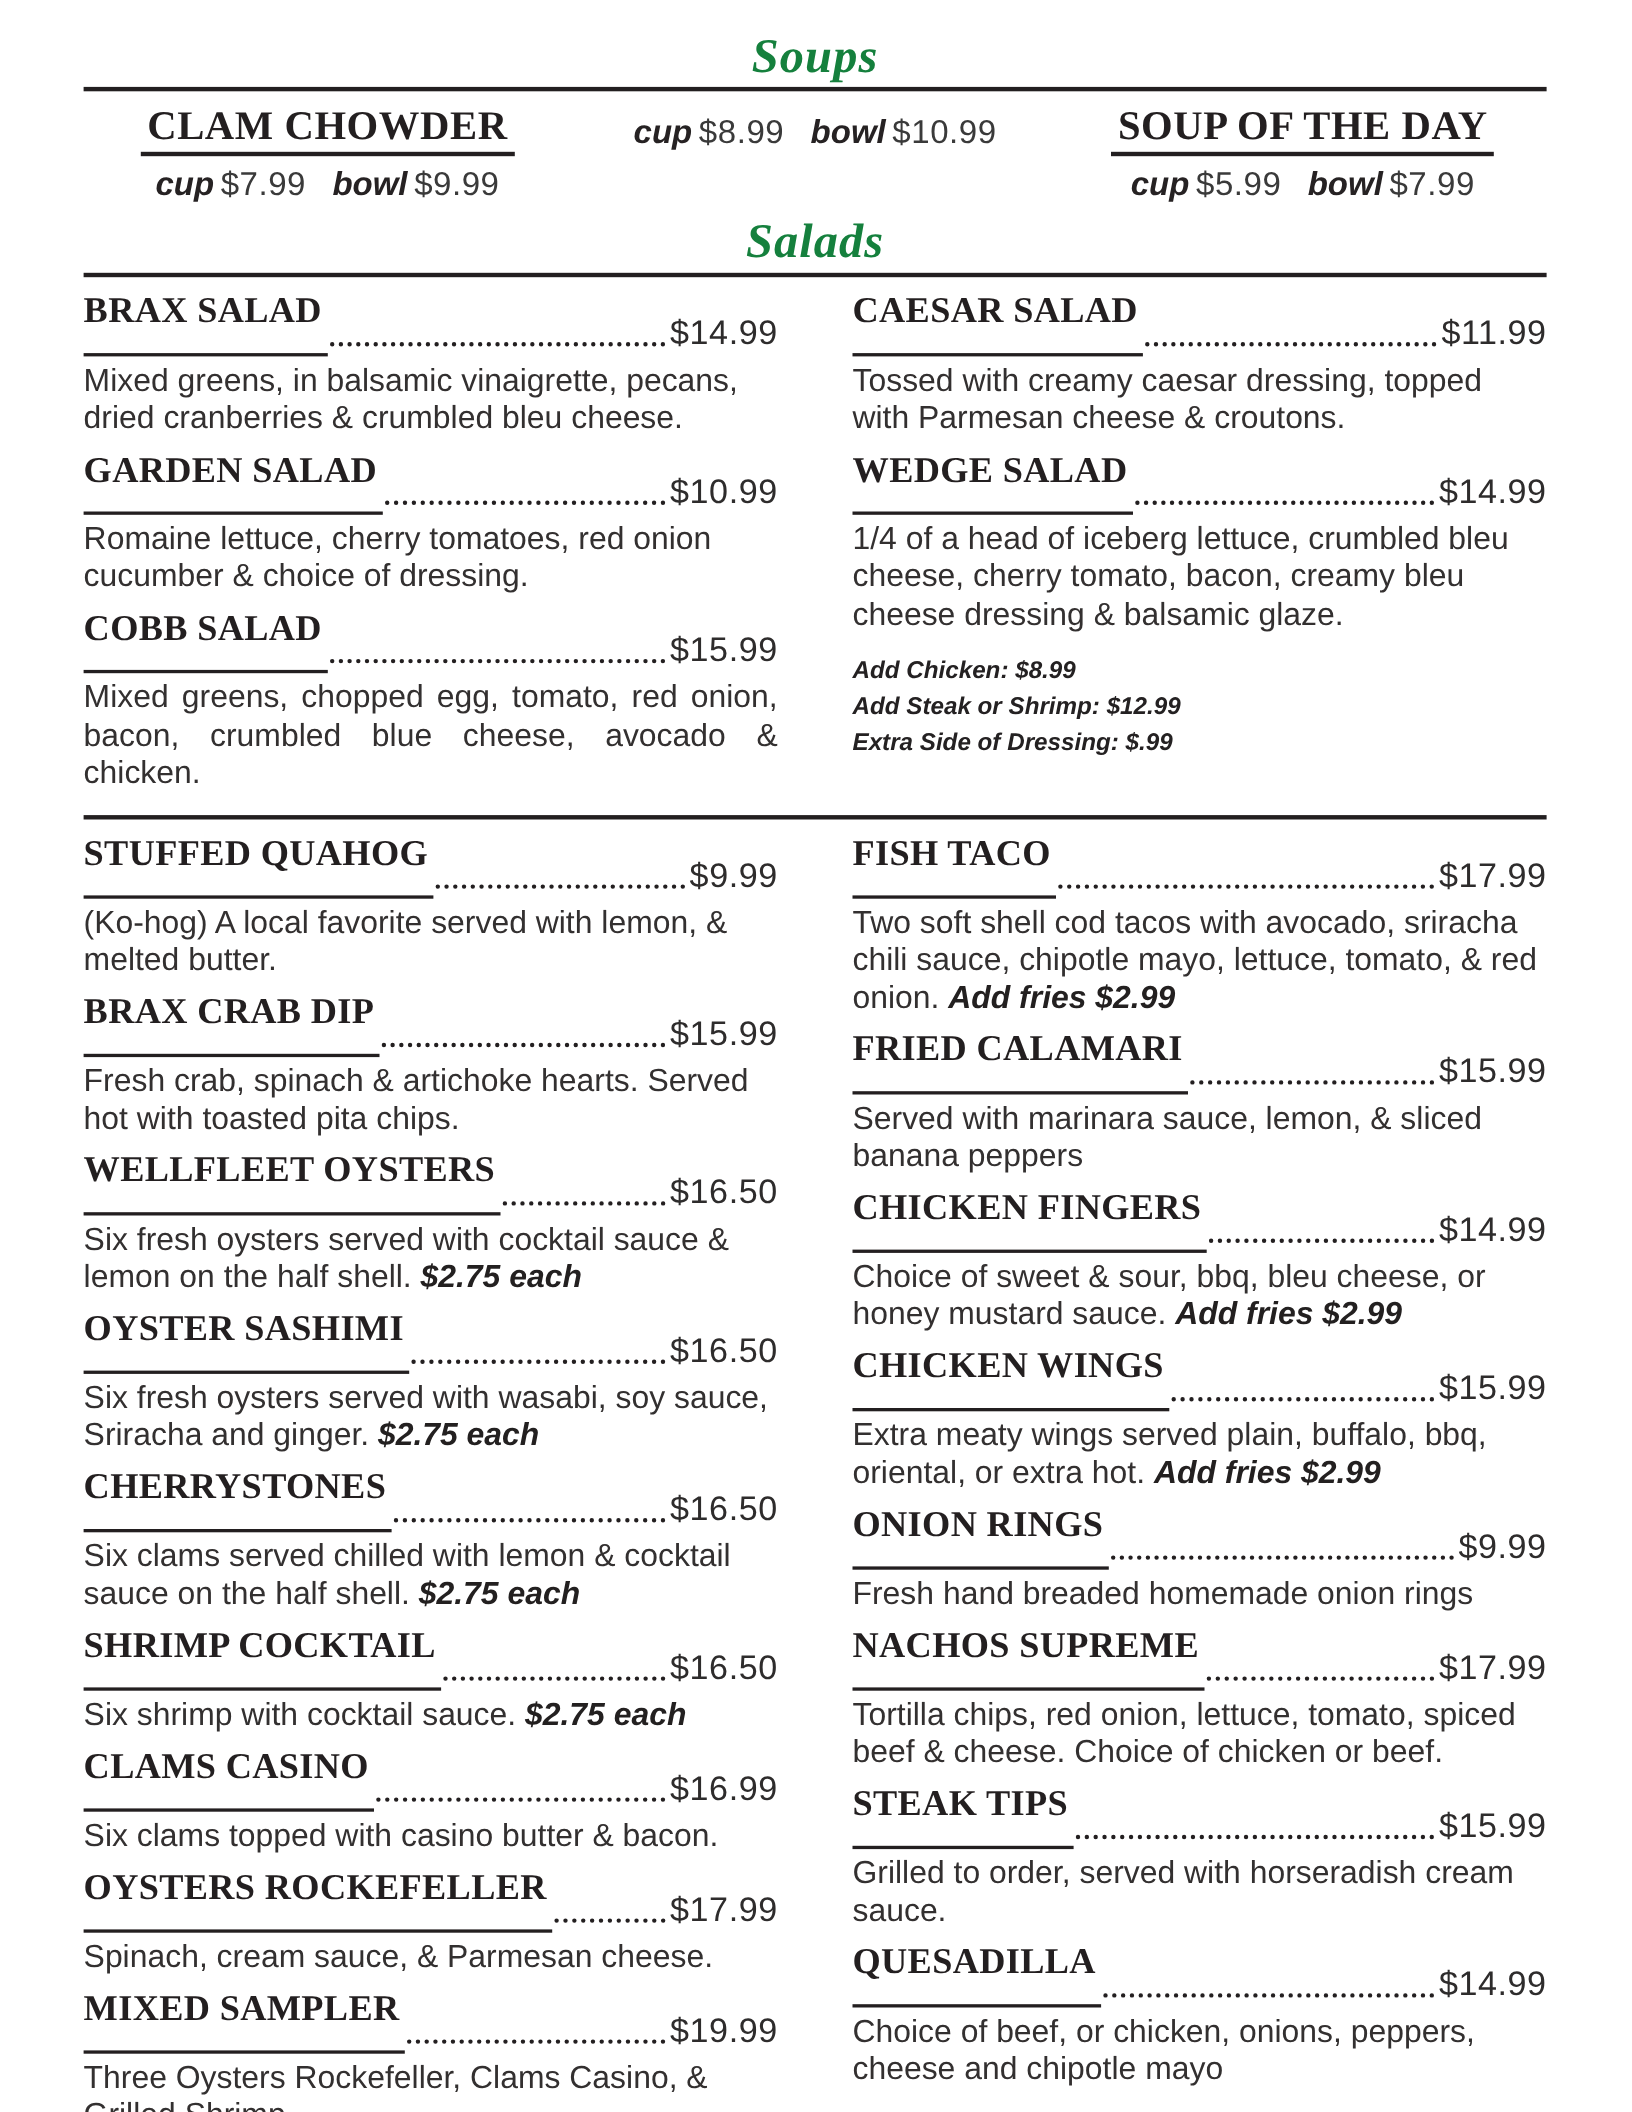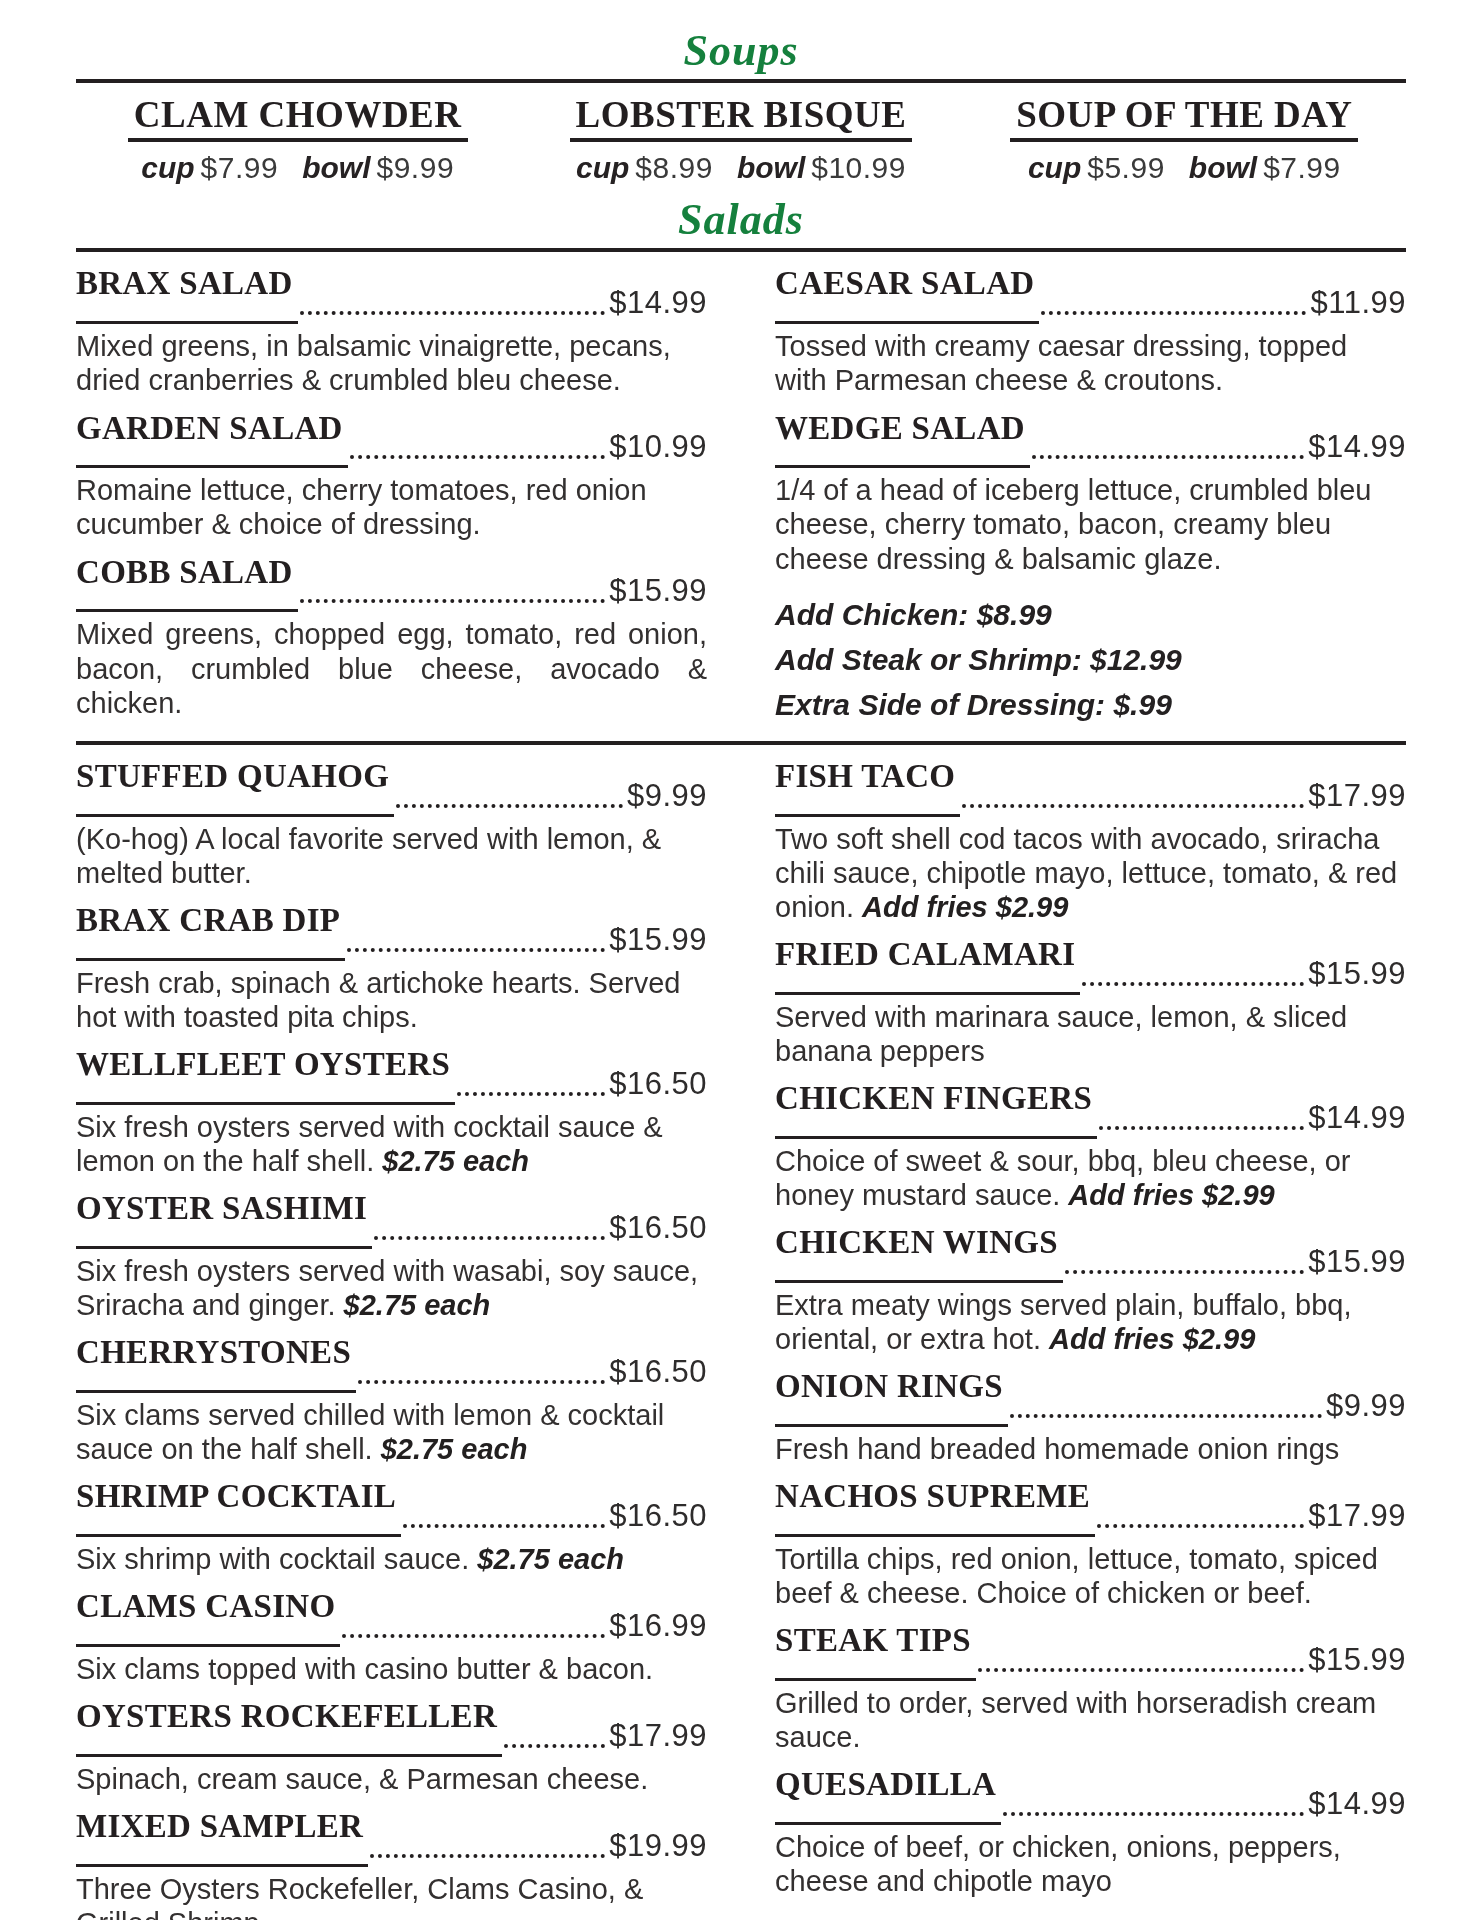--- a/index.html
+++ b/index.html
@@ -91,21 +91,21 @@
     font-weight: bold;
     font-style: italic;
     color: #232020;
     margin-left: 8px;
     white-space: nowrap;
   }
   .note:empty { display: none; }
 
   .addons { margin-top: 16px; }
   .addon {
-    font-size: 30px;
+    font-size: 22px;
     font-weight: bold;
     font-style: italic;
     color: #242122;
     line-height: 1.5;
   }
 </style>
 </head>
 <body>
 
 <section>
@@ -114,21 +114,20 @@
     <div class="rule"></div>
   </header>
   <div class="soups-row">
     <div class="soup">
       <span class="soup-name">CLAM CHOWDER</span>
       <div class="soup-prices">
         <span class="size-label">cup</span><span class="size-price first">$7.99</span><span class="size-label">bowl</span><span class="size-price">$9.99</span>
       </div>
     </div>
     <div class="soup">
-      <span class="soup-name">LOBSTER BISQUE</span>
       <div class="soup-prices">
         <span class="size-label">cup</span><span class="size-price first">$8.99</span><span class="size-label">bowl</span><span class="size-price">$10.99</span>
       </div>
     </div>
     <div class="soup">
       <span class="soup-name">SOUP OF THE DAY</span>
       <div class="soup-prices">
         <span class="size-label">cup</span><span class="size-price first">$5.99</span><span class="size-label">bowl</span><span class="size-price">$7.99</span>
       </div>
     </div>

